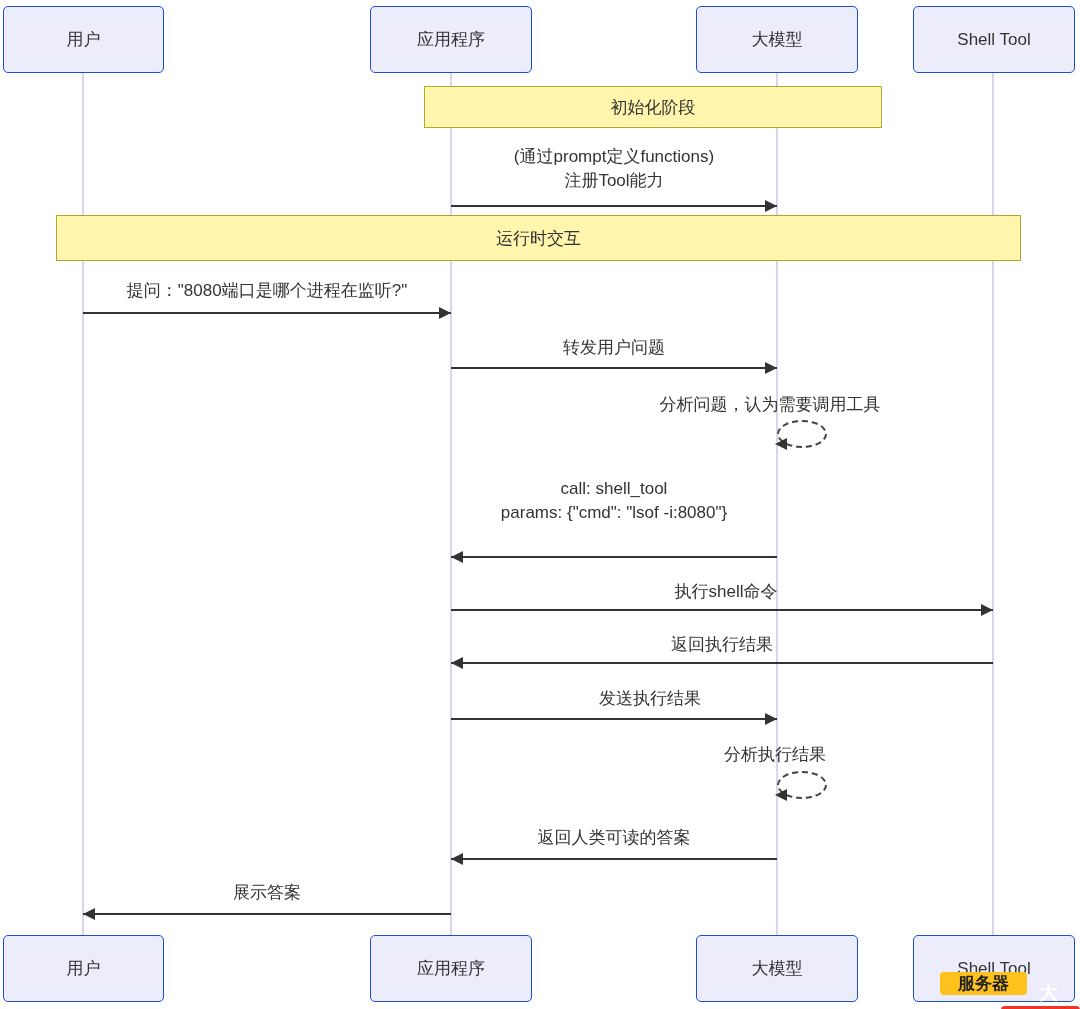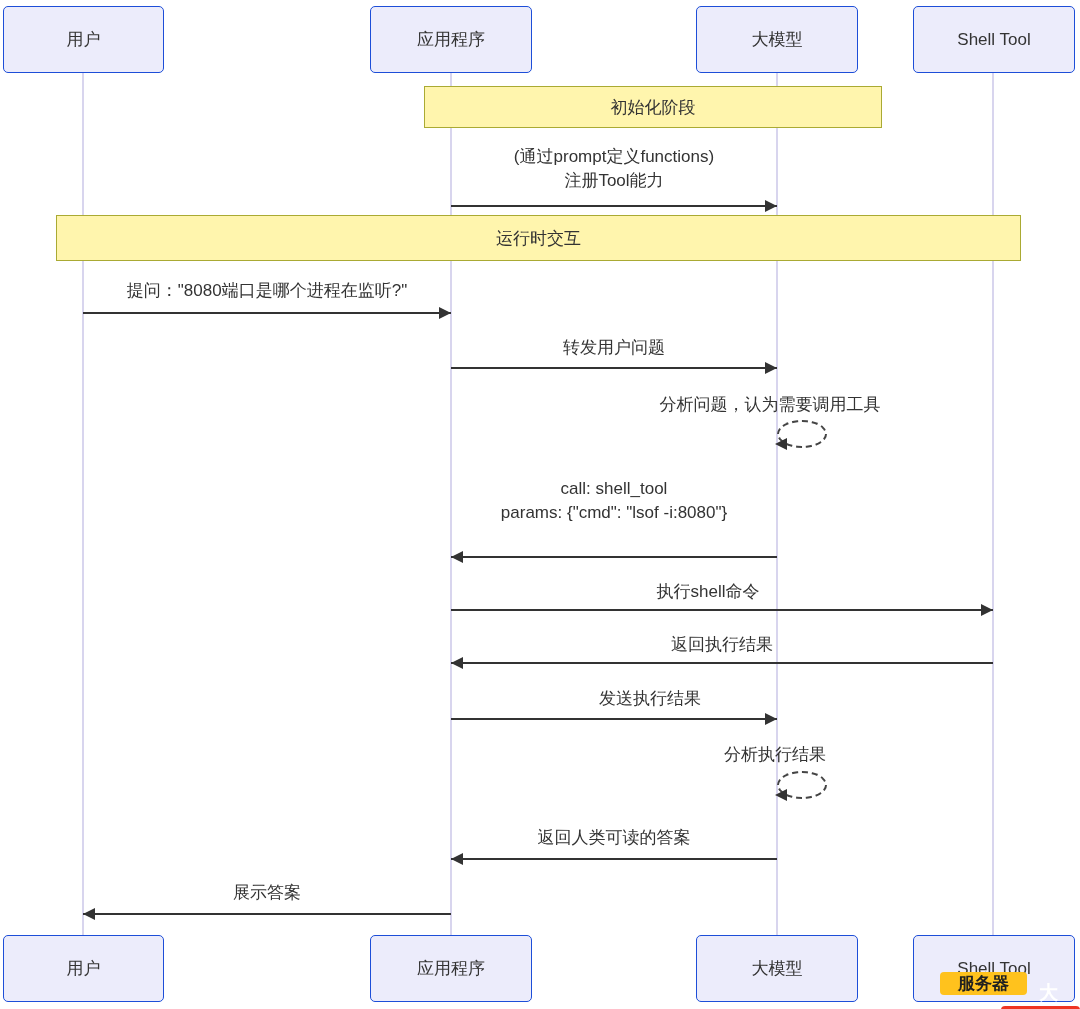--- a/index.html
+++ b/index.html
@@ -82,21 +82,21 @@
   <div class="loop" style="left:777px;top:420px;"></div>
   <div class="head left" style="left:775px;top:438px;"></div>
 
   <div class="msg-label" style="left:614px;top:477px;">
     <div>call: shell_tool</div>
     <div>params: {"cmd": "lsof -i:8080"}</div>
   </div>
   <div class="line" style="left:451px;top:556px;width:326px;"></div>
   <div class="head left" style="left:451px;top:551px;"></div>
 
-  <div class="msg-label" style="left:708px;top:580px;">
+  <div class="msg-label" style="left:726px;top:580px;">
     <div>执行shell命令</div>
   </div>
   <div class="line" style="left:451px;top:609px;width:542px;"></div>
   <div class="head right" style="left:981px;top:604px;"></div>
 
   <div class="msg-label" style="left:722px;top:633px;">
     <div>返回执行结果</div>
   </div>
   <div class="line" style="left:451px;top:662px;width:542px;"></div>
   <div class="head left" style="left:451px;top:657px;"></div>

